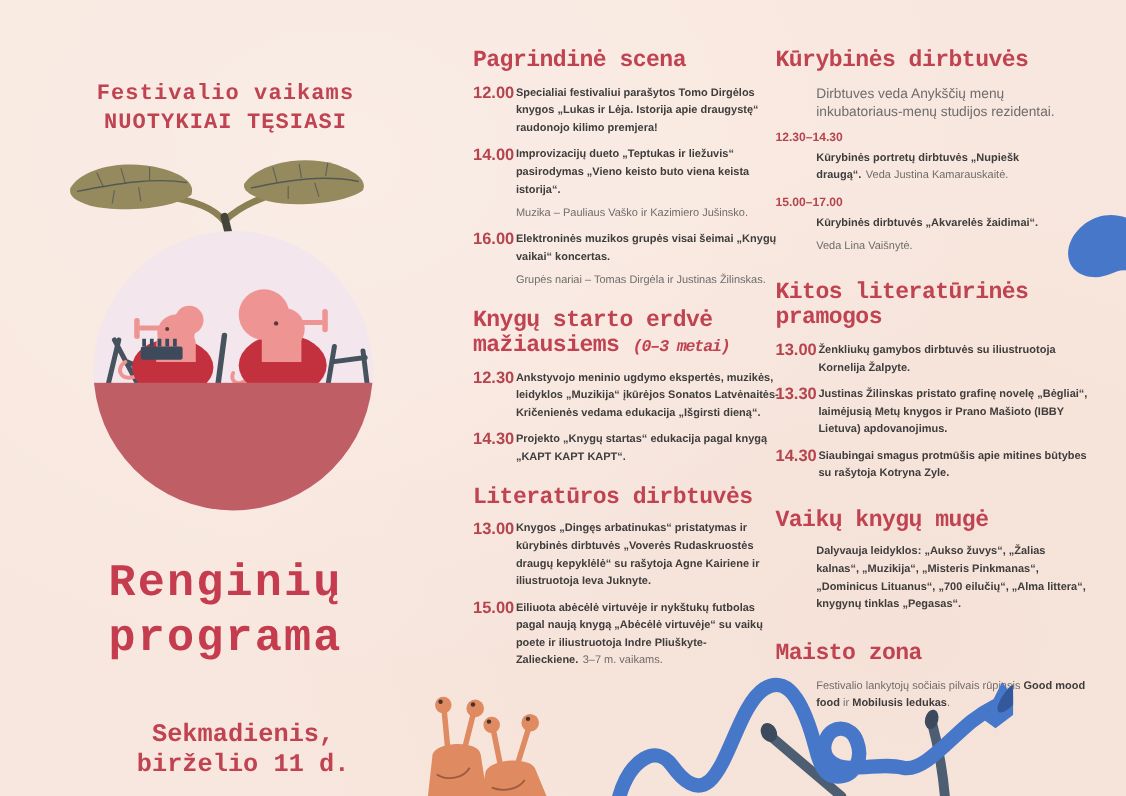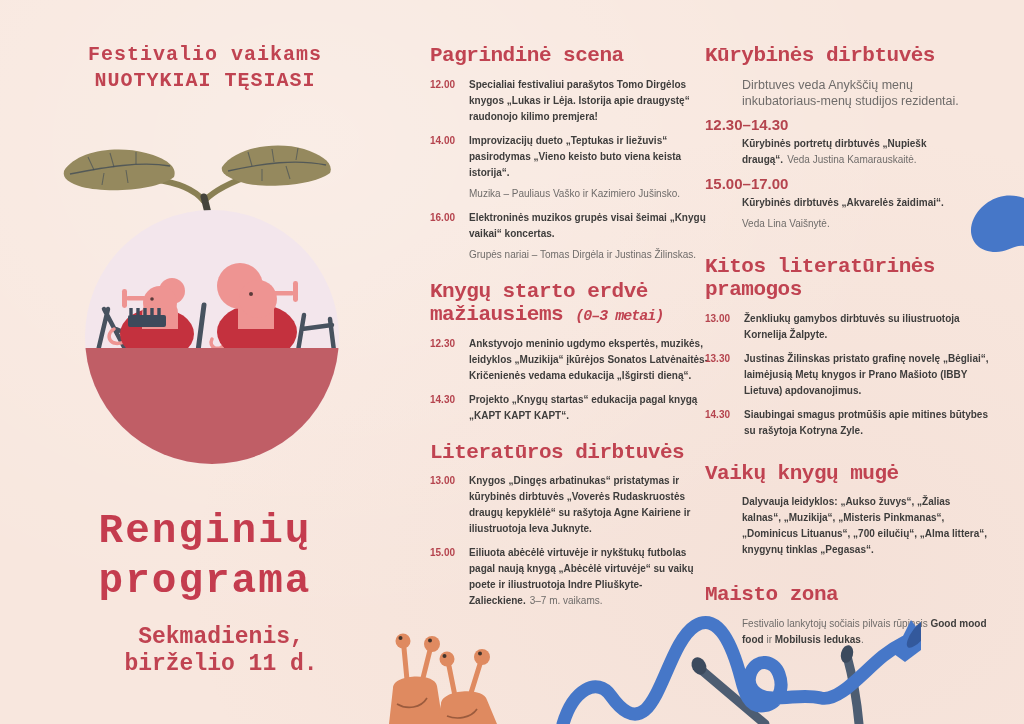--- a/index.html
+++ b/index.html
@@ -8,37 +8,37 @@
     position: relative;
     width: 1024px; height: 724px;
     background: #f8e7de;
     background-image: radial-gradient(ellipse at 30% 20%, rgba(255,255,255,.25), rgba(255,255,255,0) 60%),
                       radial-gradient(ellipse at 80% 80%, rgba(214,170,160,.10), rgba(214,170,160,0) 55%);
     overflow: hidden;
     font-family: "Liberation Sans", sans-serif;
     color: #3e3d3c;
   }
   
-  .tw { font-family: "Liberation Mono", monospace; font-weight: 700; color: #c04351; }
+  .tw { font-family: "Liberation Mono", monospace; font-weight: 700; color: #c04351; margin-top: 31px; }
   .h  { font-family: "Liberation Mono", monospace; font-weight: 700; color: #c04351;
         font-size: 21px; line-height: 1.12; margin: 0 0 9px 0; letter-spacing: -0.5px; }
   .h .suffix { font-size: 15px; letter-spacing: -1px; font-style: italic; }
   
   .col { position: absolute; top: 44px; }
   .col.mid   { left: 410px; width: 284px; margin-left: 20px; }
   .col.right { left: 705px; width: 286px; }
   .sec { margin-bottom: 17px; }
   .ev { display: flex; margin-bottom: 8px; }
-  .t  { flex: 0 0 39px; color: #b5444e; font-weight: 700; font-size: 10px; line-height: 16px; }
+  .t  { flex: 0 0 39px; color: #b5444e; font-weight: 700; font-size: 15px; line-height: 16px; }
   .x  { margin: 0; font-size: 10px; line-height: 16px; }
   .b  { font-weight: 700; color: #3e3d3c; }
   .n  { font-weight: 400; color: #6f6c6a; }
   .n.inline { margin-left: 4px; }
   .n.blk { display: block; margin-top: 5px; }
-  .tl { color: #b5444e; font-weight: 700; font-size: 15px; line-height: 16px; margin: 8px 0 3px 0; }
+  .tl { color: #b5444e; font-weight: 700; font-size: 11px; line-height: 16px; margin: 8px 0 3px 0; }
   .ind { margin-left: 37px; }
   .intro { margin: 0 0 4px 37px; font-size: 12.5px; line-height: 16px; }
   
   .lead  { position: absolute; left: 40px; top: 42px; width: 330px; text-align: center;
            font-size: 20px; line-height: 26px; letter-spacing: 1px; }
   .title { position: absolute; left: 30px; top: 506px; width: 350px; text-align: center;
            font-size: 41px; line-height: 50px; letter-spacing: 2px; margin: 0; color: #c43c4e; }
   .date  { position: absolute; left: 56px; top: 624px; width: 330px; text-align: center;
            font-size: 23px; line-height: 27px; }
   

